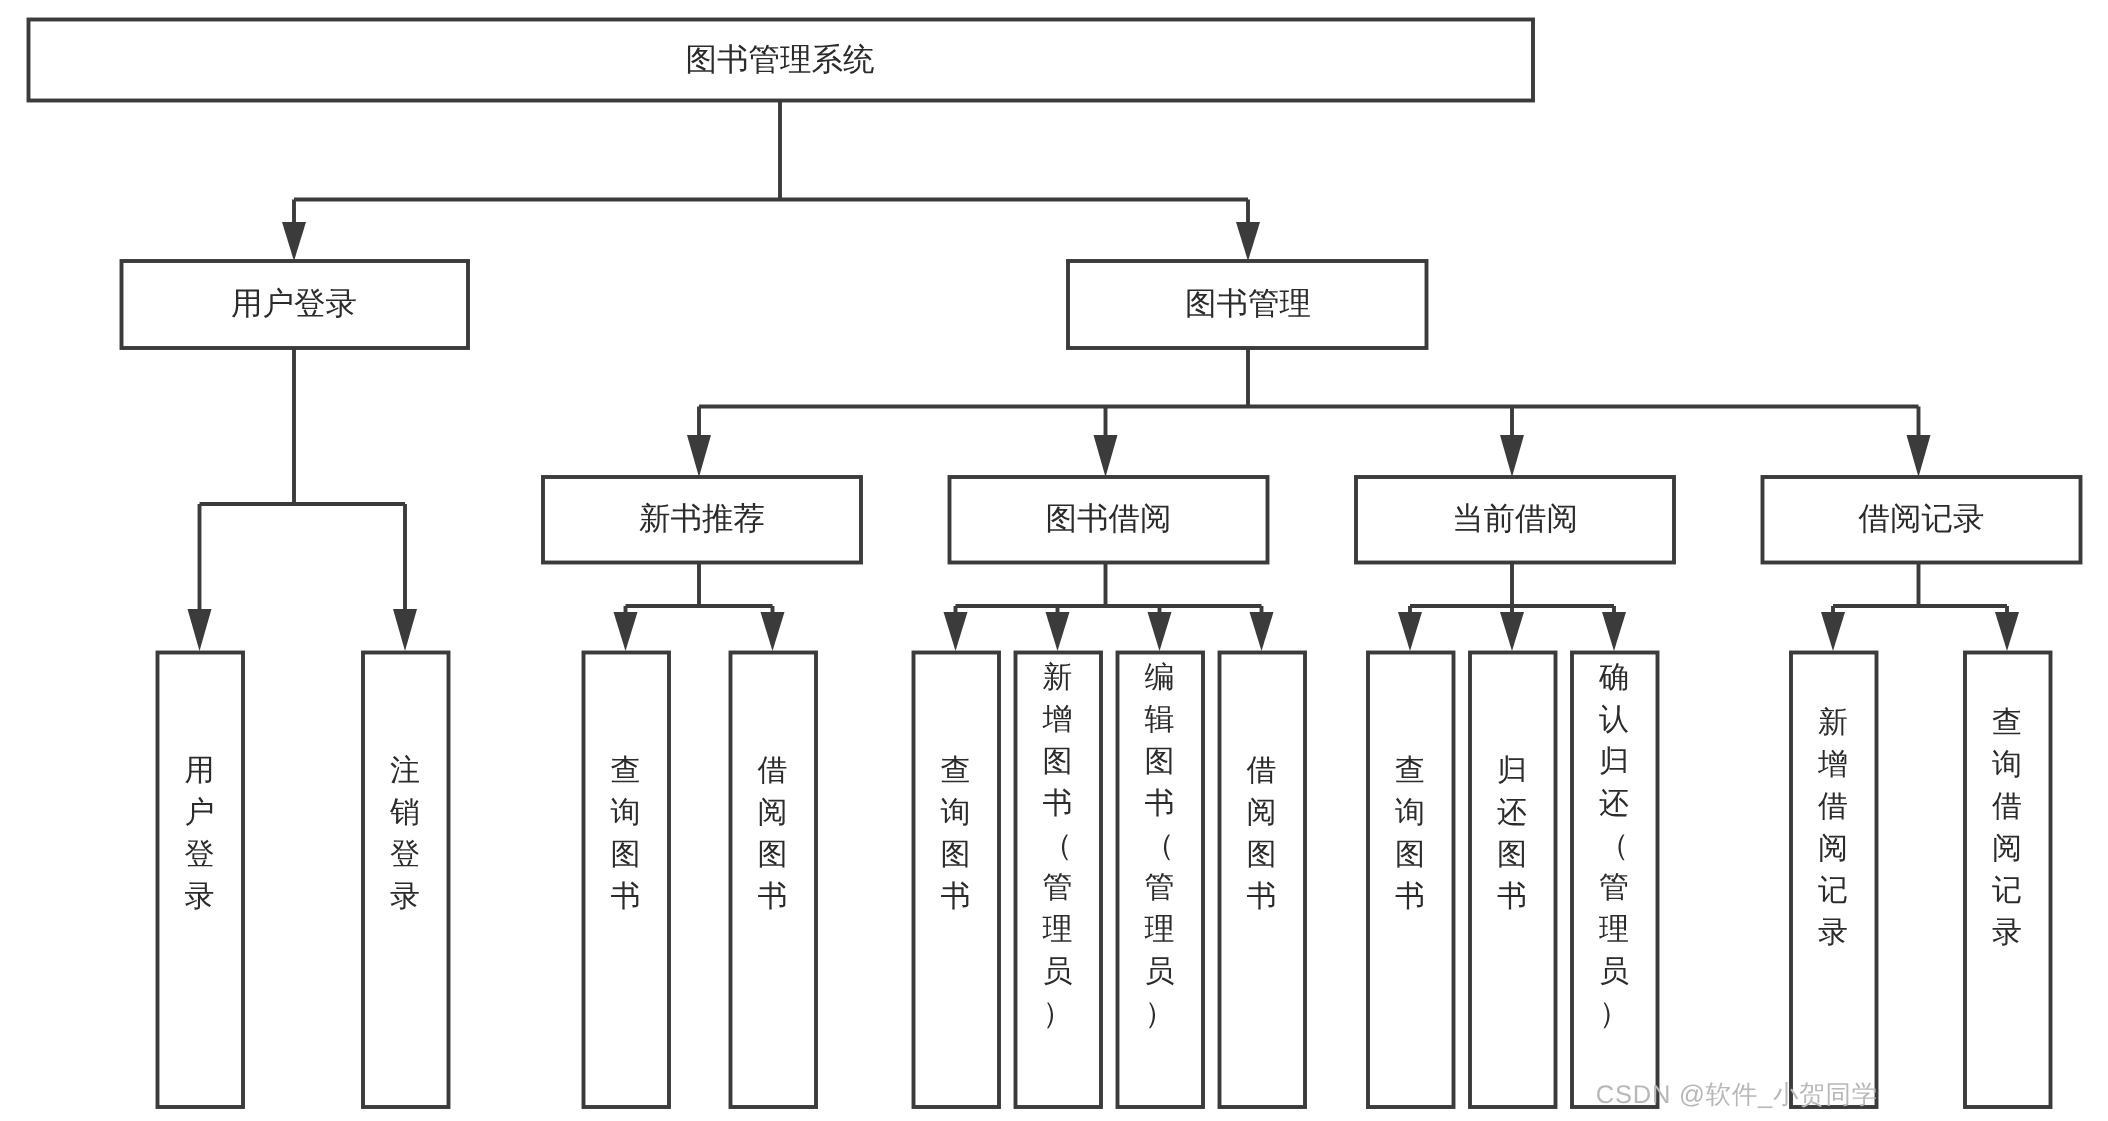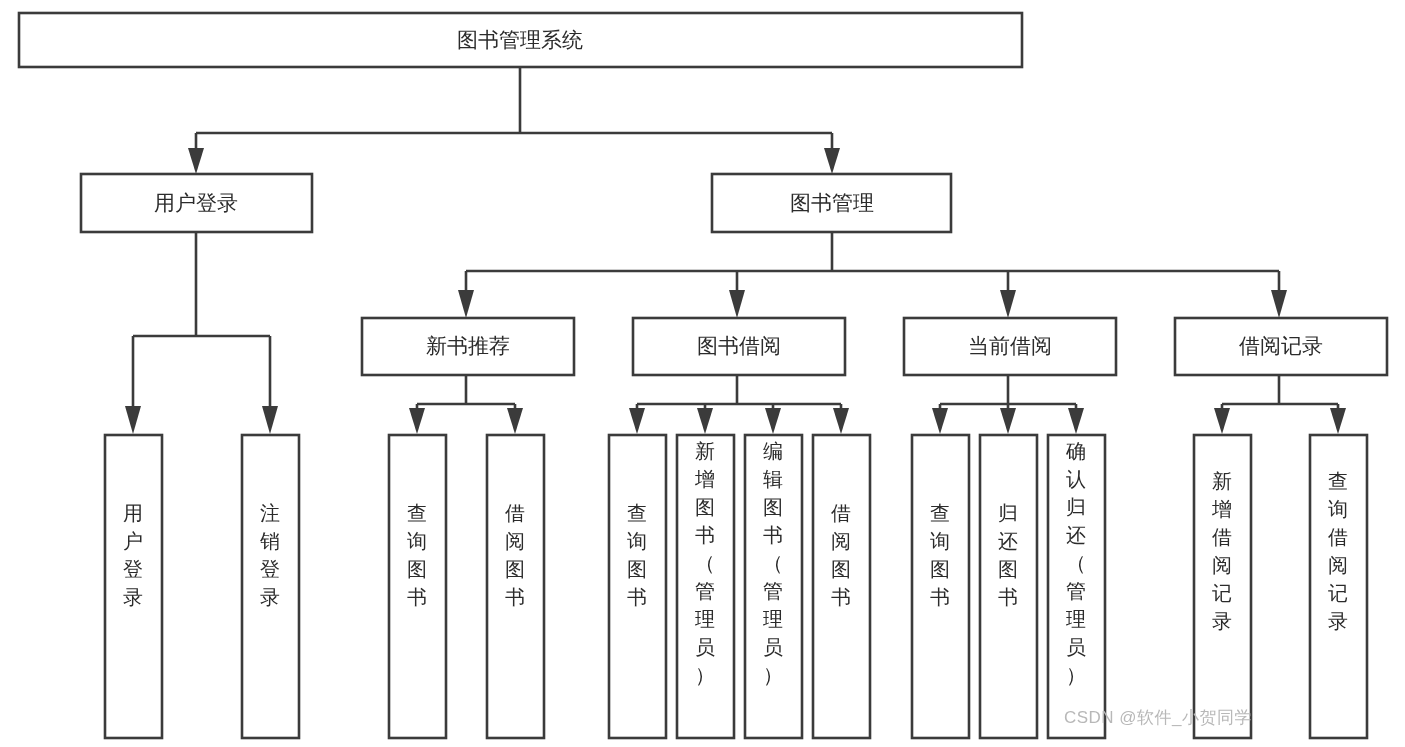--- a/index.html
+++ b/index.html
@@ -53,21 +53,21 @@
   }
   .node-label-vertical {
     fill: #2b2b2b;
     font-family: "Liberation Sans", "DejaVu Sans", sans-serif;
     font-size: 20px;
     text-anchor: middle;
   }
   .watermark {
     position: absolute;
     right: 14px;
-    bottom: 18px;
+    bottom: 6px;
     font-family: "Liberation Sans", "DejaVu Sans", sans-serif;
     font-size: 17px;
     color: #b8b8b8;
     letter-spacing: 0.5px;
     white-space: nowrap;
     user-select: none;
   }
 </style>
 </head>
 <body>

